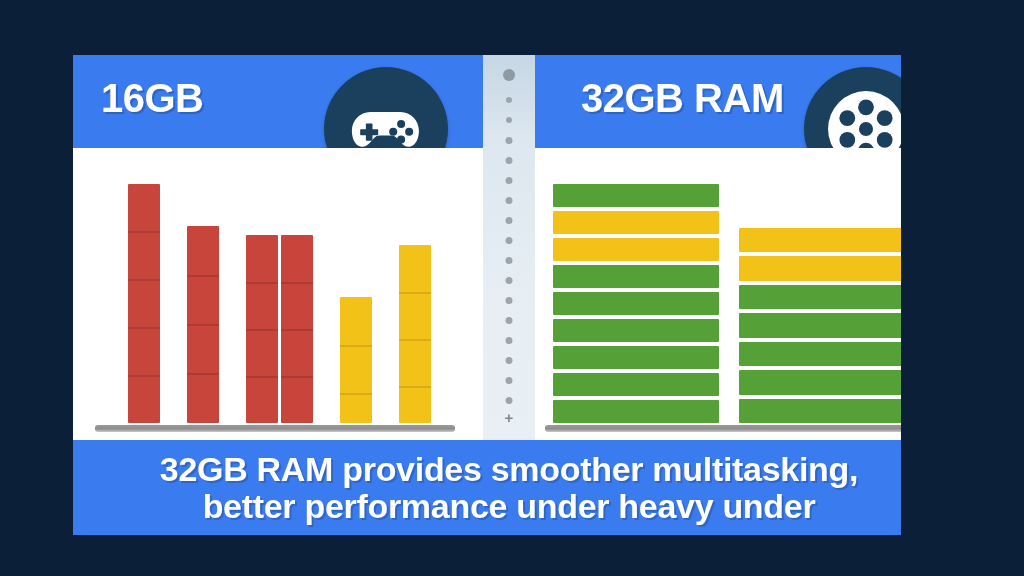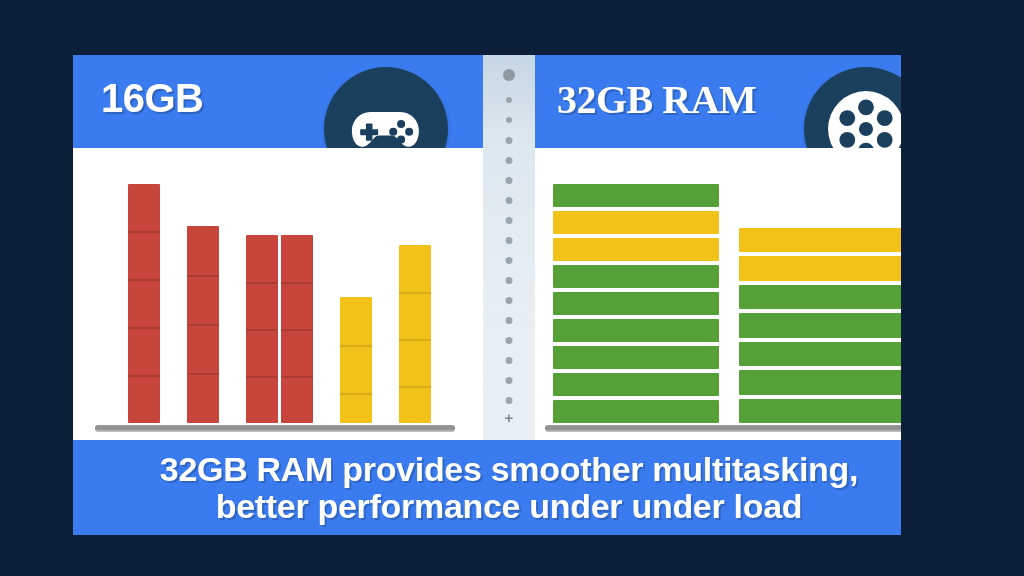--- a/index.html
+++ b/index.html
@@ -46,21 +46,21 @@
     position: absolute;
     top: 21px;
     color: #ffffff;
     font-size: 40px;
     font-weight: bold;
     letter-spacing: -0.5px;
     text-shadow: 2px 2px 0 rgba(20,45,80,0.30);
     white-space: nowrap;
   }
   .panel-title.left  { left: 28px; }
-  .panel-title.right { left: 484px; font-family: Liberation Serif, serif; }
+  .panel-title.right { left: 508px; }
 
   
   .badge {
     position: absolute;
     width: 124px;
     height: 124px;
     border-radius: 50%;
     background: #1b405e;
     top: 12px;
     display: flex;
@@ -323,18 +323,18 @@
           <div class="seg" style="height:26px; background:#55a037;"></div>
         </div>
 
       </div>
       <div class="baseline right"></div>
     </div>
 
     <div class="band-bottom">
       <div class="caption">
         <div>32GB RAM provides smoother multitasking,</div>
-        <div>better performance under under load</div>
+        <div>better performance under heavy under</div>
       </div>
     </div>
 
   </div>
 </div>
 
 </body></html>

